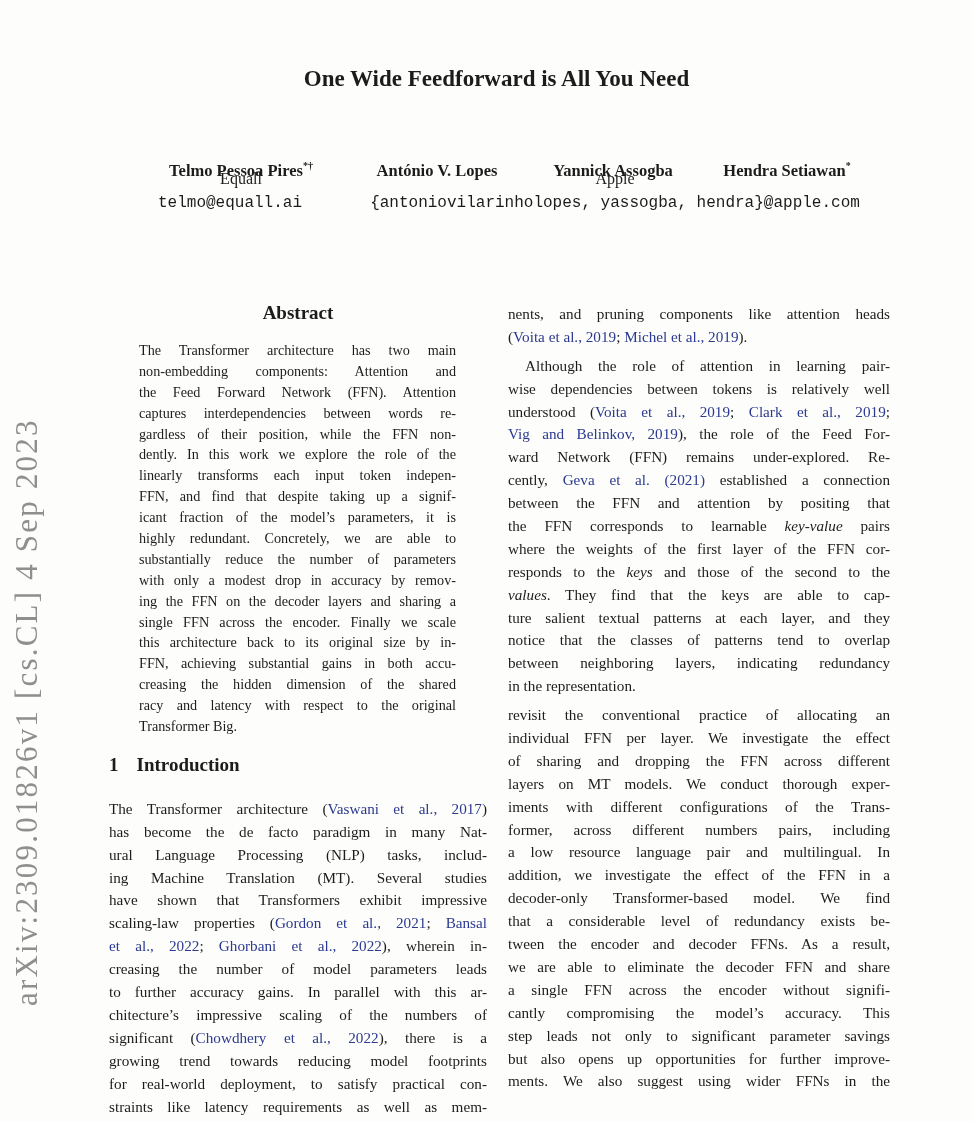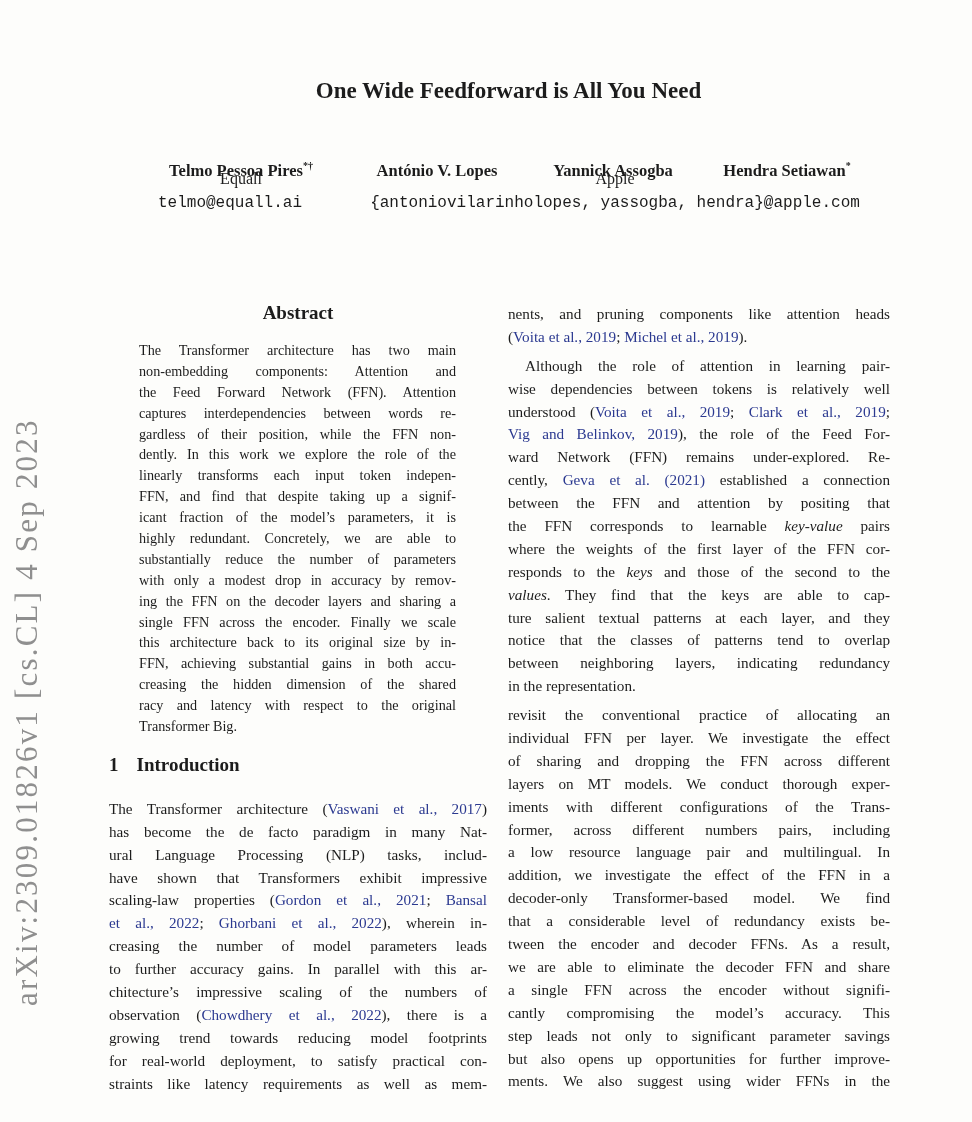--- a/index.html
+++ b/index.html
@@ -9,21 +9,21 @@
     color:var(--ink,#1c1c1c);
     font-family:"Liberation Serif","DejaVu Serif",serif;
   }
   .watermark{
     position:absolute;top:1006px;left:9px;
     transform-origin:0 0;transform:rotate(-90deg);
     font-size:31px;letter-spacing:2.2px;white-space:nowrap;
     color:var(--wm,#8f8f8f);
   }
   .title{
-    position:absolute;top:66px;left:103px;width:787px;margin:12px;
+    position:absolute;top:66px;left:103px;width:787px;margin:0;
     text-align:center;font-size:23px;font-weight:bold;
   }
   .authors{position:absolute;top:144px;left:103px;width:787px;height:84px;}
   .aname{position:absolute;top:16px;transform:translateX(-50%);font-weight:bold;font-size:16.5px;white-space:nowrap;font-family:Liberation Serif, serif;}
   .aname sup{font-size:10px;}
   .n1{left:138px;} .n2{left:334px;} .n3{left:510px;} .n4{left:684px;}
   .affil{position:absolute;top:26px;transform:translateX(-50%);font-size:16px;white-space:nowrap;}
   .af1{left:138px;} .af2{left:512px;}
   .amail{
     position:absolute;top:50px;transform:translateX(-50%);
@@ -98,27 +98,28 @@
         </div>
       </div>
     <div class="sec-head">
       <span class="sec-num">1</span><span class="sec-title">Introduction</span>
     </div>
     <div class="body-paras" id="left-paras">
         <div class="para">
           <div class="ln"><span>The Transformer architecture (</span><span class="cite">Vaswani et al., 2017</span><span>)</span></div>
           <div class="ln"><span>has become the de facto paradigm in many Nat-</span></div>
           <div class="ln"><span>ural Language Processing (NLP) tasks, includ-</span></div>
+          <div class="ln"><span>ing Machine Translation (MT). Several studies</span></div>
           <div class="ln"><span>have shown that Transformers exhibit impressive</span></div>
           <div class="ln"><span>scaling-law properties (</span><span class="cite">Gordon et al., 2021</span><span>; </span><span class="cite">Bansal</span></div>
           <div class="ln"><span class="cite">et al., 2022</span><span>; </span><span class="cite">Ghorbani et al., 2022</span><span>), wherein in-</span></div>
           <div class="ln"><span>creasing the number of model parameters leads</span></div>
           <div class="ln"><span>to further accuracy gains. In parallel with this ar-</span></div>
           <div class="ln"><span>chitecture’s impressive scaling of the numbers of</span></div>
-          <div class="ln"><span>observation (</span><span class="cite">Chowdhery et al., 2022</span><span>), there is a</span></div>
+          <div class="ln"><span>significant (</span><span class="cite">Chowdhery et al., 2022</span><span>), there is a</span></div>
           <div class="ln"><span>growing trend towards reducing model footprints</span></div>
           <div class="ln"><span>for real-world deployment, to satisfy practical con-</span></div>
           <div class="ln"><span>straints like latency requirements as well as mem-</span></div>
         </div>
       </div>
   </div>
 
   <div class="col col-right" id="right-paras">
       <div class="para">
         <div class="ln"><span>nents, and pruning components like attention heads</span></div>

